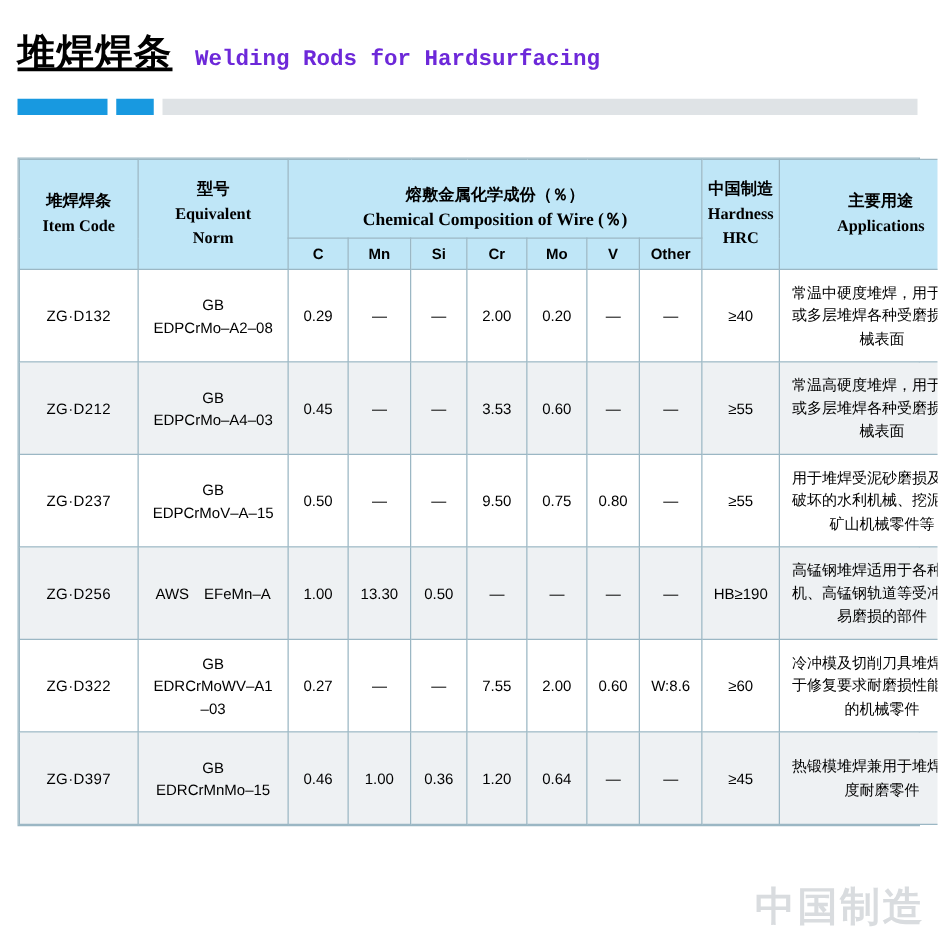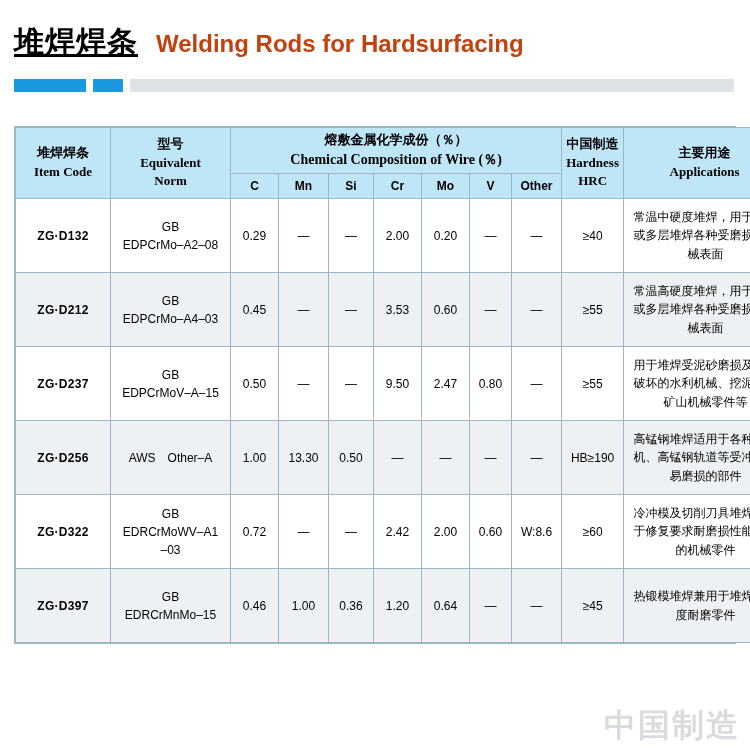--- a/index.html
+++ b/index.html
@@ -25,24 +25,24 @@
   }
   .header .title-cn {
     font-size: 30px;
     font-weight: bold;
     letter-spacing: 1px;
     color: #000;
     font-family: "DejaVu Sans", sans-serif;
     text-decoration: underline;
   }
   .header .title-en {
-    font-size: 24px;
-    font-weight: bold;
-    color: #c2410c;
-    font-family: Liberation Sans, sans-serif;
+    font-size: 18px;
+    font-weight: bold;
+    color: #6d28d9;
+    font-family: Liberation Mono, monospace;
   }
 
   .bars {
     margin: 16px 0 0 14px;
     display: flex;
     align-items: center;
     height: 13px;
     width: 720px;
   }
   .bar-a { background: #1899e0; width: 72px; height: 13px; }
@@ -80,37 +80,37 @@
     font-family: "DejaVu Sans", sans-serif;
     display: block;
     line-height: 1.45;
   }
   .hdr-en {
     font-size: 13px;
     font-family: "Liberation Serif", serif;
     display: block;
     line-height: 1.45;
   }
-  .hdr-chem-cn { font-size: 13px; }
+  .hdr-chem-cn { font-size: 13px; margin-top: 17px; }
   .hdr-chem-en { font-size: 14px; text-align: center; }
   .sub-el {
     font-size: 13px;
     font-weight: bold;
     font-family: "Liberation Serif", serif;
     padding: 5px 0;
   }
 
   tbody tr { height: 74px; }
   tbody td { padding: 3px 3px; }
   tbody tr.odd td { background: #ffffff; }
   tbody tr.even td { background: #eef1f3; }
 
   td.code {
     font-size: 13px;
-    font-weight: bold;
+    font-weight: normal;
     font-family: "Liberation Serif", serif;
     letter-spacing: 0.3px;
   }
   td.norm {
     font-size: 12px;
     font-family: "Liberation Serif", serif;
     line-height: 1.5;
   }
   td.num {
     font-size: 12.5px;
@@ -247,52 +247,52 @@
       <tr class="odd">
         <td class="code">ZG·D237</td>
         <td class="norm">
           <div>GB</div>
           <div>EDPCrMoV–A–15</div>
         </td>
         <td class="num">0.50</td>
         <td class="num">—</td>
         <td class="num">—</td>
         <td class="num">9.50</td>
-        <td class="num">2.47</td>
+        <td class="num">0.75</td>
         <td class="num">0.80</td>
         <td class="num">—</td>
         <td class="hard">≥55</td>
         <td class="app">用于堆焊受泥砂磨损及气蚀破坏的水利机械、挖泥斗、矿山机械零件等</td>
       </tr>
       <tr class="even">
         <td class="code">ZG·D256</td>
         <td class="norm">
-          <div>AWS　Other–A</div>
+          <div>AWS　EFeMn–A</div>
         </td>
         <td class="num">1.00</td>
         <td class="num">13.30</td>
         <td class="num">0.50</td>
         <td class="num">—</td>
         <td class="num">—</td>
         <td class="num">—</td>
         <td class="num">—</td>
         <td class="hard">HB≥190</td>
         <td class="app">高锰钢堆焊适用于各种破碎机、高锰钢轨道等受冲击而易磨损的部件</td>
       </tr>
       <tr class="odd">
         <td class="code">ZG·D322</td>
         <td class="norm">
           <div>GB</div>
           <div>EDRCrMoWV–A1</div>
           <div>–03</div>
         </td>
-        <td class="num">0.72</td>
-        <td class="num">—</td>
-        <td class="num">—</td>
-        <td class="num">2.42</td>
+        <td class="num">0.27</td>
+        <td class="num">—</td>
+        <td class="num">—</td>
+        <td class="num">7.55</td>
         <td class="num">2.00</td>
         <td class="num">0.60</td>
         <td class="num">W:8.6</td>
         <td class="hard">≥60</td>
         <td class="app">冷冲模及切削刀具堆焊兼用于修复要求耐磨损性能较高的机械零件</td>
       </tr>
       <tr class="even">
         <td class="code">ZG·D397</td>
         <td class="norm">
           <div>GB</div>

